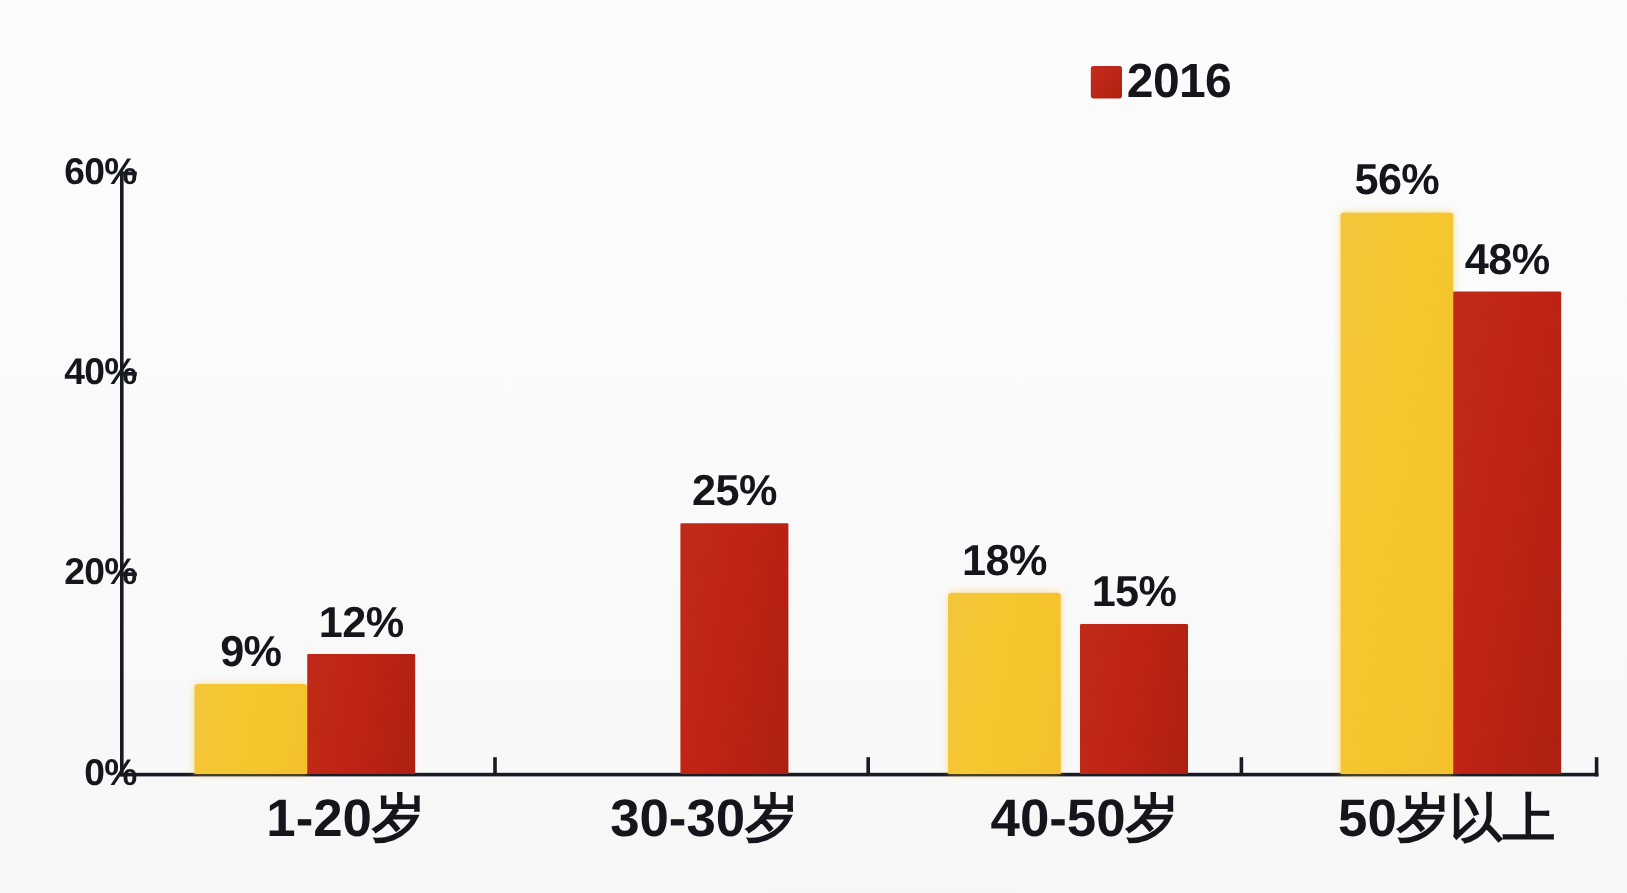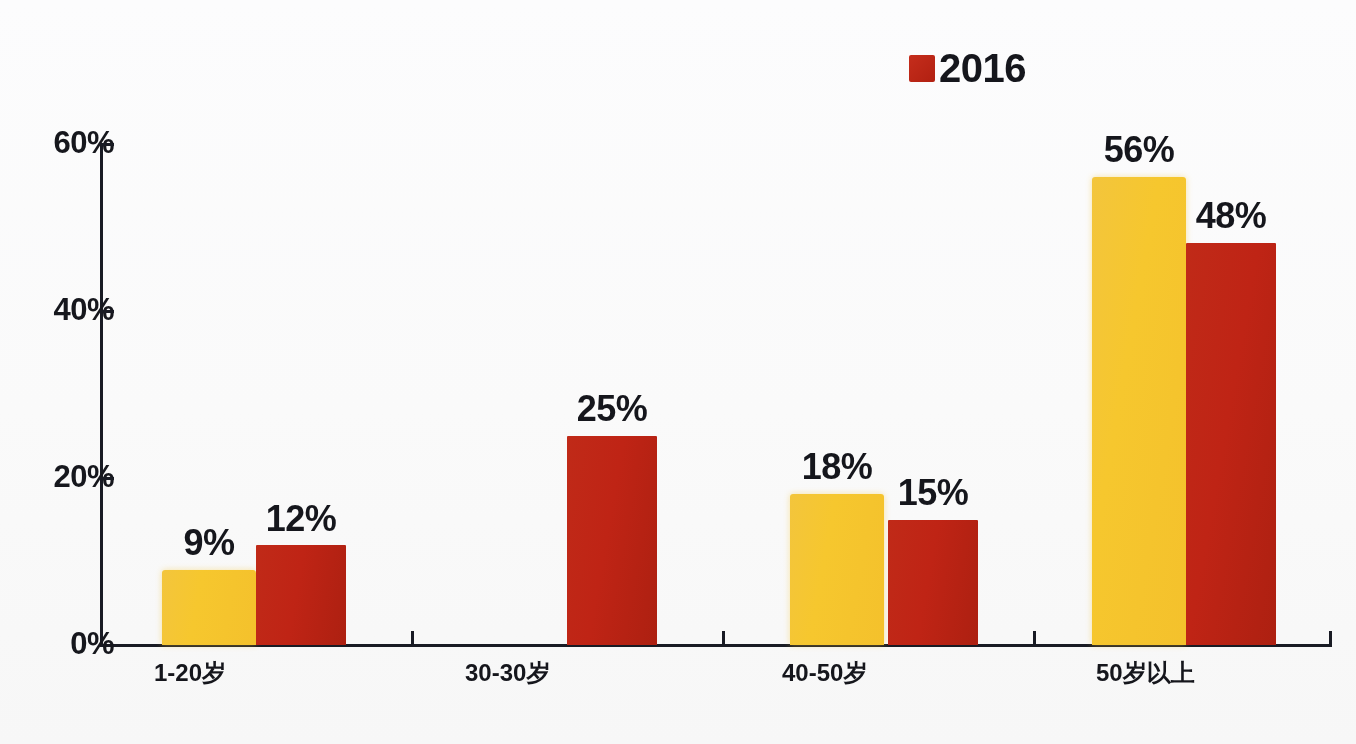--- a/index.html
+++ b/index.html
@@ -169,22 +169,22 @@
     color: #15161c;
     letter-spacing: -0.5px;
     line-height: 1;
     white-space: nowrap;
   }
 
   
   .cat-label {
     position: absolute;
     top: 661px;
-    text-align: left;
-    font-size: 24px;
+    text-align: right;
+    font-size: 44px;
     font-weight: 700;
     color: #15161c;
     letter-spacing: 0px;
     line-height: 1;
     white-space: nowrap;
   }
 </style>
 </head>
 <body>
 
@@ -247,29 +247,29 @@
       </div>
     </div>
 
     <div class="bar-group" style="left:790px; width:184px;">
       <div class="bar-wrap" style="left:0px; width:94px;">
         <div class="bar y" style="left: 0px; width: 94px; height: 150.6px;">
           <div class="bar-inner"></div>
         </div>
         <span class="bar-value" style="bottom: 159.6px;">18%</span>
       </div>
-      <div class="bar-wrap" style="left:98px; width:90px;">
+      <div class="bar-wrap" style="left:110px; width:90px;">
         <div class="bar r" style="left: 0px; width: 90px; height: 125.5px;">
           <div class="bar-inner"></div>
         </div>
         <span class="bar-value" style="bottom: 134.5px;">15%</span>
       </div>
     </div>
 
-    <div class="bar-group" style="left:1092px; width:180px;">
+    <div class="bar-group" style="left:1117px; width:180px;">
       <div class="bar-wrap" style="left:0px; width:94px;">
         <div class="bar y" style="left: 0px; width: 94px; height: 468.5px;">
           <div class="bar-inner"></div>
         </div>
         <span class="bar-value" style="bottom: 477.5px;">56%</span>
       </div>
       <div class="bar-wrap" style="left:94px; width:90px;">
         <div class="bar r" style="left: 0px; width: 90px; height: 401.6px;">
           <div class="bar-inner"></div>
         </div>

